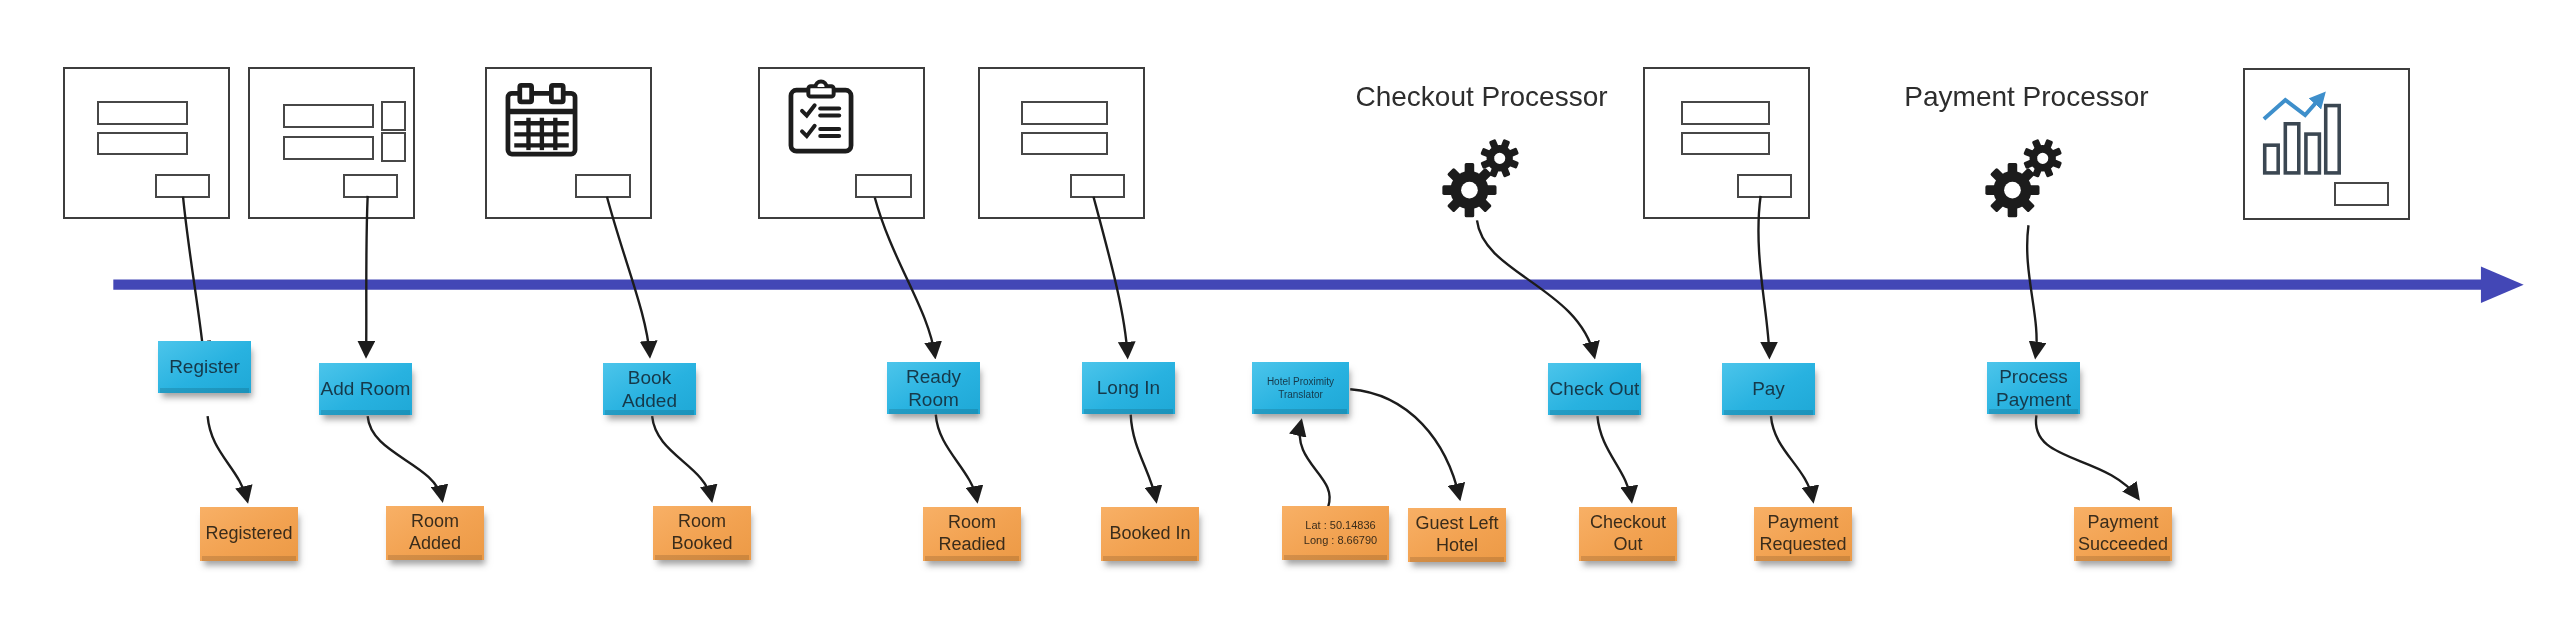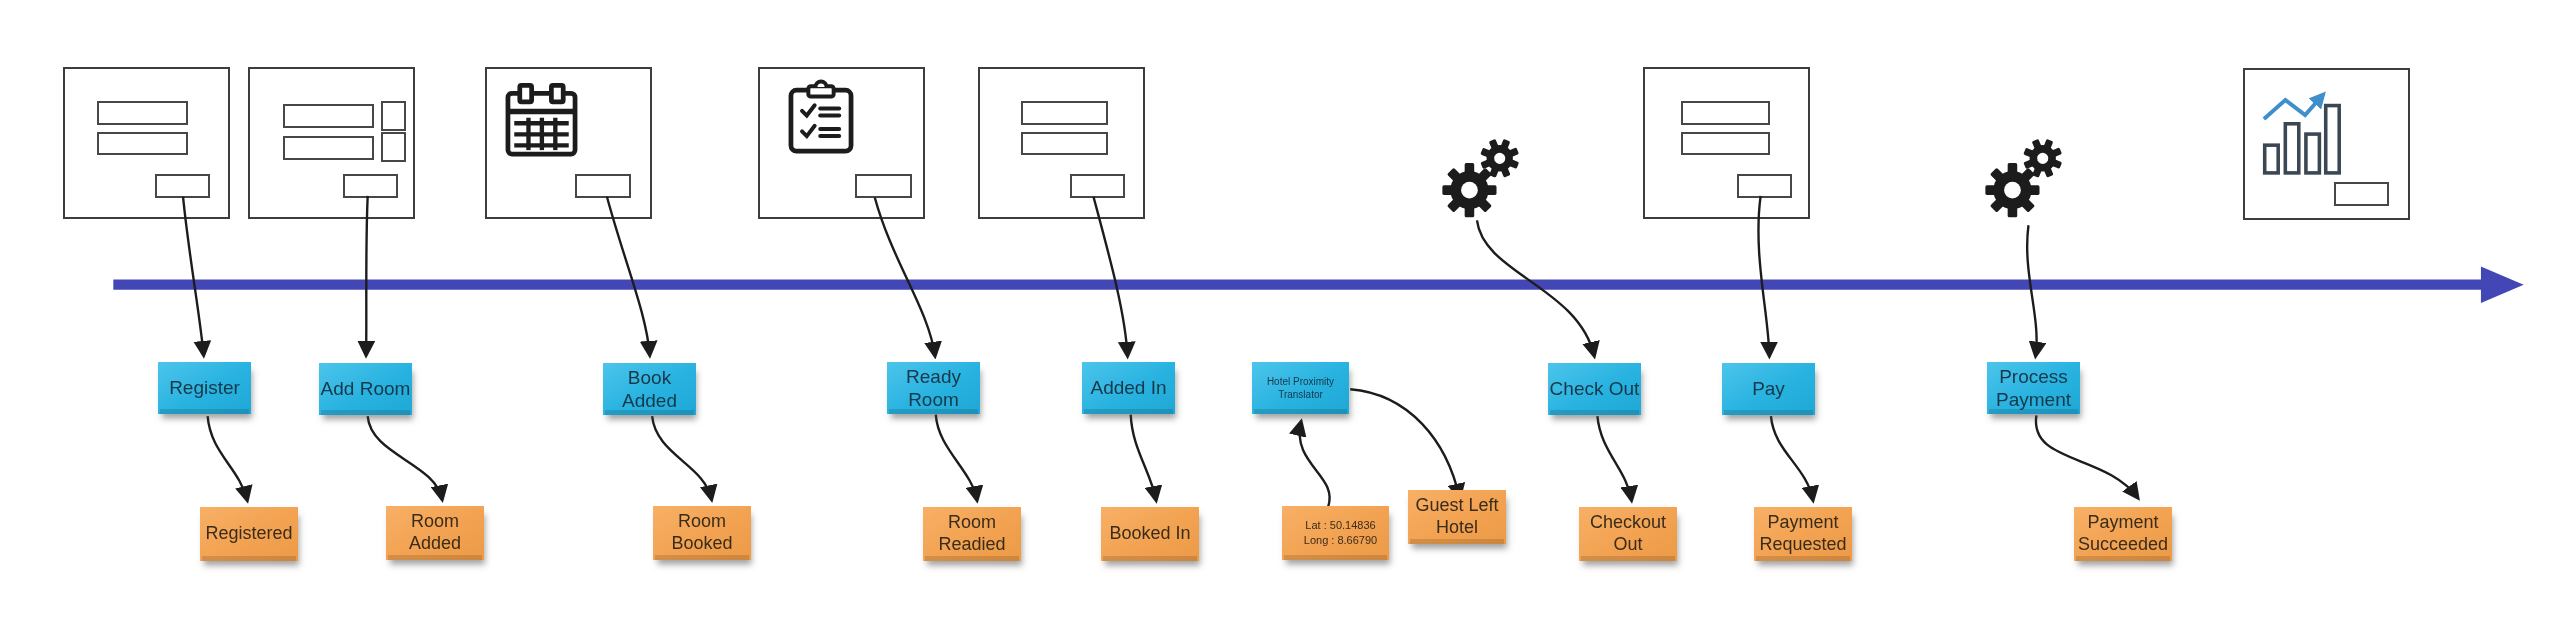--- a/index.html
+++ b/index.html
@@ -108,20 +108,22 @@
         <rect x="11" y="77" width="17" height="35"></rect>
         <rect x="37" y="50" width="17" height="62"></rect>
         <rect x="63" y="63" width="17" height="49"></rect>
         <rect x="88" y="27" width="17" height="85"></rect>
       </g>
       <polyline points="10,44 37,20 62,39 84,14" fill="none" stroke="#3e8fcb" stroke-width="5" marker-end="url(#ta)"></polyline>
     </svg>
     <div class="fbtn" style="left:89px;top:112px;width:55px;height:24px"></div>
   </div>
 
+  <div class="ptitle" style="left:1347px;top:81px">Checkout Processor</div>
+  <div class="ptitle" style="left:1892px;top:81px">Payment Processor</div>
 
   <svg class="glyph" style="left:1436px;top:136px;z-index:1" width="86" height="86" viewBox="0 0 108 108">
     <g transform="translate(42,68)" fill="#1c1c1c">
       <rect x="-6" y="-34" width="12" height="16" rx="2"></rect>
       <rect x="-6" y="-34" width="12" height="16" rx="2" transform="rotate(45)"></rect>
       <rect x="-6" y="-34" width="12" height="16" rx="2" transform="rotate(90)"></rect>
       <rect x="-6" y="-34" width="12" height="16" rx="2" transform="rotate(135)"></rect>
       <rect x="-6" y="-34" width="12" height="16" rx="2" transform="rotate(180)"></rect>
       <rect x="-6" y="-34" width="12" height="16" rx="2" transform="rotate(225)"></rect>
       <rect x="-6" y="-34" width="12" height="16" rx="2" transform="rotate(270)"></rect>
@@ -192,44 +194,44 @@
     <path class="conn" d="M 823,525 C 828,574 889,586 898,630"></path>
     <path class="conn" d="M 1181,523 C 1184,567 1226,592 1233,631"></path>
     <path class="conn" d="M 1427,523 C 1429,567 1452,594 1459,631"></path>
     <path class="conn" d="M 1676,640 C 1690,600 1629,586 1642,532"></path>
     <path class="conn" d="M 1704,491 C 1778,497 1826,556 1842,628"></path>
     <path class="conn" d="M 2016,525 C 2020,570 2053,592 2059,631"></path>
     <path class="conn" d="M 2235,525 C 2239,570 2280,588 2288,631"></path>
     <path class="conn" d="M 2570,524 C 2561,585 2657,572 2698,628"></path>
   </svg>
 
-  <div class="sticky cmd" style="left:158px;top:362px"><span>Register</span></div>
+  <div class="sticky cmd" style="left:158px;top:341px"><span>Register</span></div>
   <div class="sticky cmd" style="left:319px;top:363px"><span>Add Room</span></div>
   <div class="sticky cmd" style="left:603px;top:363px"><span>Book Added</span></div>
   <div class="sticky cmd" style="left:887px;top:362px"><span>Ready
 Room</span></div>
-  <div class="sticky cmd" style="left:1082px;top:362px"><span>Added In</span></div>
+  <div class="sticky cmd" style="left:1082px;top:362px"><span>Long In</span></div>
   <div class="sticky cmd small" style="left:1252px;top:362px;width:97px"><span>Hotel Proximity
 Translator</span></div>
   <div class="sticky cmd" style="left:1548px;top:363px"><span>Check Out</span></div>
   <div class="sticky cmd" style="left:1722px;top:363px"><span>Pay</span></div>
   <div class="sticky cmd" style="left:1987px;top:362px"><span>Process
 Payment</span></div>
 
   <div class="sticky evt" style="left:200px;top:507px"><span>Registered</span></div>
   <div class="sticky evt" style="left:386px;top:506px"><span>Room
 Added</span></div>
   <div class="sticky evt" style="left:653px;top:506px"><span>Room
 Booked</span></div>
   <div class="sticky evt" style="left:923px;top:507px"><span>Room
 Readied</span></div>
   <div class="sticky evt" style="left:1101px;top:507px"><span>Booked In</span></div>
   <div class="sticky evt small" style="left:1282px;top:506px;width:97px"><span>Lat : 50.14836
 Long : 8.66790</span></div>
-  <div class="sticky evt" style="left:1408px;top:490px"><span>Guest Left
+  <div class="sticky evt" style="left:1408px;top:508px"><span>Guest Left
 Hotel</span></div>
   <div class="sticky evt" style="left:1579px;top:507px"><span>Checkout
 Out</span></div>
   <div class="sticky evt" style="left:1754px;top:507px"><span>Payment
 Requested</span></div>
   <div class="sticky evt" style="left:2074px;top:507px"><span>Payment
 Succeeded</span></div>
 
 </div>
 

